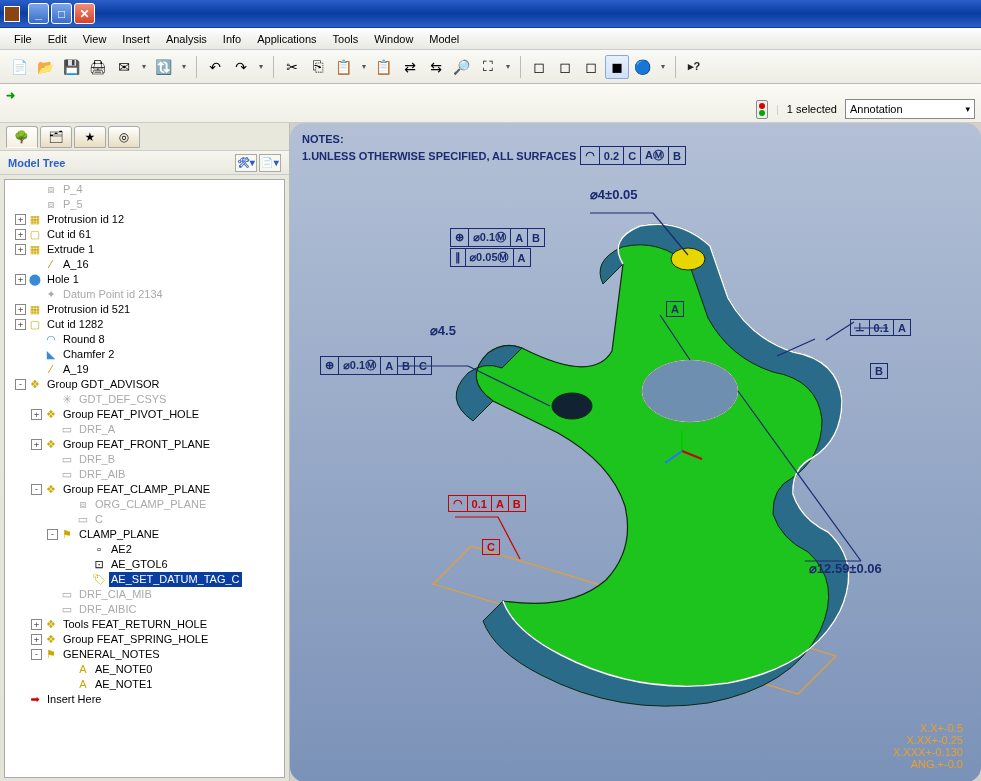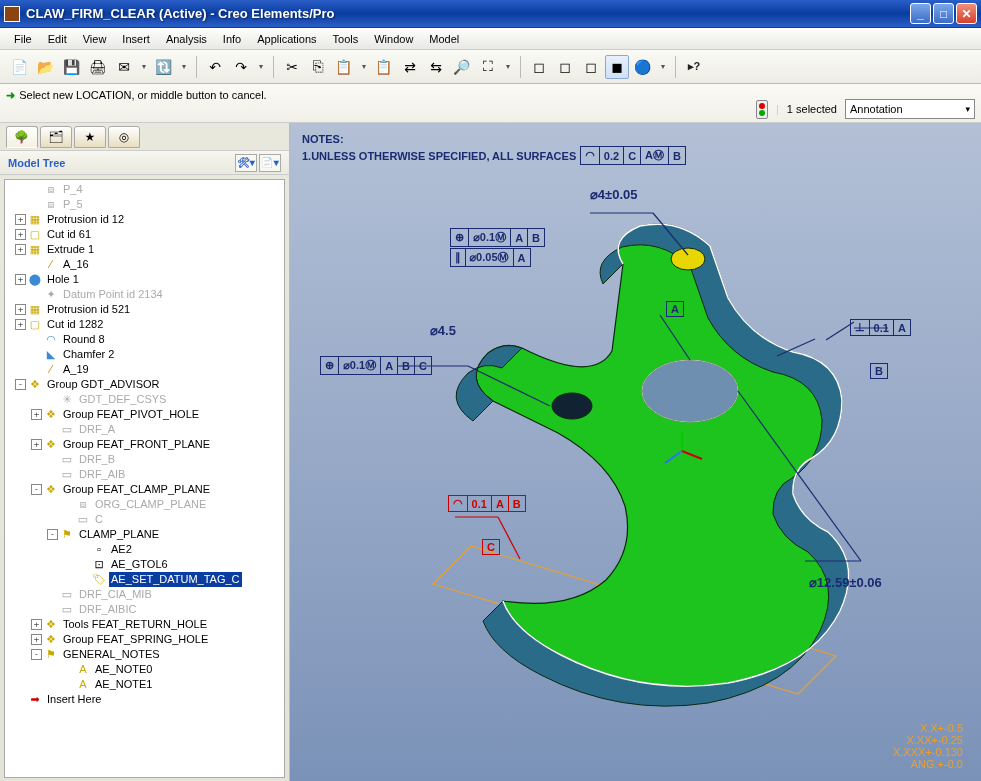--- a/index.html
+++ b/index.html
@@ -47,35 +47,34 @@
 
 .tree { flex: 1; overflow-y: auto; background: #fff; margin: 4px; border: 1px solid #aaa; padding: 2px; line-height: 15px; }
 .tree-row { display: flex; align-items: center; white-space: nowrap; height: 15px; cursor: pointer; }
 .tree-row.dim { color: #aaa; }
 .tree-row.sel .tlabel { background: #0a3da0; color: #fff; }
 .toggle { width: 11px; height: 11px; border: 1px solid #888; display: inline-flex; align-items: center; justify-content: center; font-size: 9px; margin-right: 2px; background: #fff; color:#555; line-height:9px; font-family:monospace;}
 .ticon { width: 14px; height: 14px; margin-right: 3px; display: inline-flex; align-items:center; justify-content:center; font-size: 11px; }
 .tlabel { padding: 0 2px; }
 
 
-.viewport { flex: 1; background: linear-gradient(to bottom, #b3c0d6, #7b92b8); position: relative; overflow: hidden; }
+.viewport { flex: 1; background: linear-gradient(to bottom, #b3c0d6, #7b92b8); position: relative; overflow: hidden; border-radius: 15px; }
 .viewport svg { position: absolute; top: 0; left: 0; }
 .label3d { position: absolute; color: #1a2a70; font-weight: bold; font-size: 13px; font-family: Arial; }
 .fcf { position: absolute; border: 1.5px solid #1a2a70; color: #1a2a70; font-size: 12px; font-weight: bold; display: flex; background:transparent; }
 .fcf.red { border-color: #cc0000; color: #cc0000; }
 .fcf span { border-right: 1.5px solid currentColor; padding: 1px 4px; display:flex; align-items:center; }
 .fcf span:last-child { border-right: none; }
 .tol-text { position: absolute; color: #e8a030; font-size: 11px; text-align: right; font-family: Arial; }
 </style>
 </head>
 <body>
 
 <div class="titlebar">
   <div class="titlebar-icon"></div>
-  <div class="titlebar-text">CLAW_FIRM_CLEAR (Active) - Creo Elements/Pro</div>
   <div class="win-btn minmax">_</div>
   <div class="win-btn minmax">□</div>
   <div class="win-btn close">✕</div>
 </div>
 
 <div class="menubar">
   <div class="menu-item">File</div>
   <div class="menu-item">Edit</div>
   <div class="menu-item">View</div>
   <div class="menu-item">Insert</div>
@@ -121,21 +120,20 @@
   <div class="tsep"></div>
   <div class="tbtn">
       <b style="color:#222">▸?</b>
     </div>
 </div>
 
 <div class="msgarea">
   <div class="msg-left">
     <div class="msg-line">
         <span class="msg-arrow">➜</span>
-        <span>Select new LOCATION, or middle button to cancel.</span>
       </div>
   </div>
   <div class="sel-area">
     <span style="display:flex;flex-direction:column;gap:1px;align-items:center;border:1px solid #888;padding:2px;background:#eee;border-radius:2px">
         <span style="width:6px;height:6px;background:#d00;border-radius:50%"></span>
         <span style="width:6px;height:6px;background:#0a0;border-radius:50%"></span>
       </span>
     <span style="color:#ccc">|</span>
     <span>1 selected</span>
     <div class="sel-dropdown">
@@ -451,21 +449,21 @@
     <div class="fcf red" style="top:372px;left:158px">
       <span>◠</span>
         <span>0.1</span>
         <span>A</span>
         <span>B</span>
     </div>
     <div class="fcf red" style="top:416px;left:192px">
         <span>C</span>
       </div>
 
-    <div class="label3d" style="top:452px;left:519px">⌀12.59±0.06</div>
+    <div class="label3d" style="top:438px;left:519px">⌀12.59±0.06</div>
 
     <div class="tol-text" style="bottom:12px;right:18px">
       <div>X.X+-0.5</div>
       <div>X.XX+-0.25</div>
       <div>X.XXX+-0.130</div>
       <div>ANG.+-0.0</div>
     </div>
   </div>
 </div>
 

